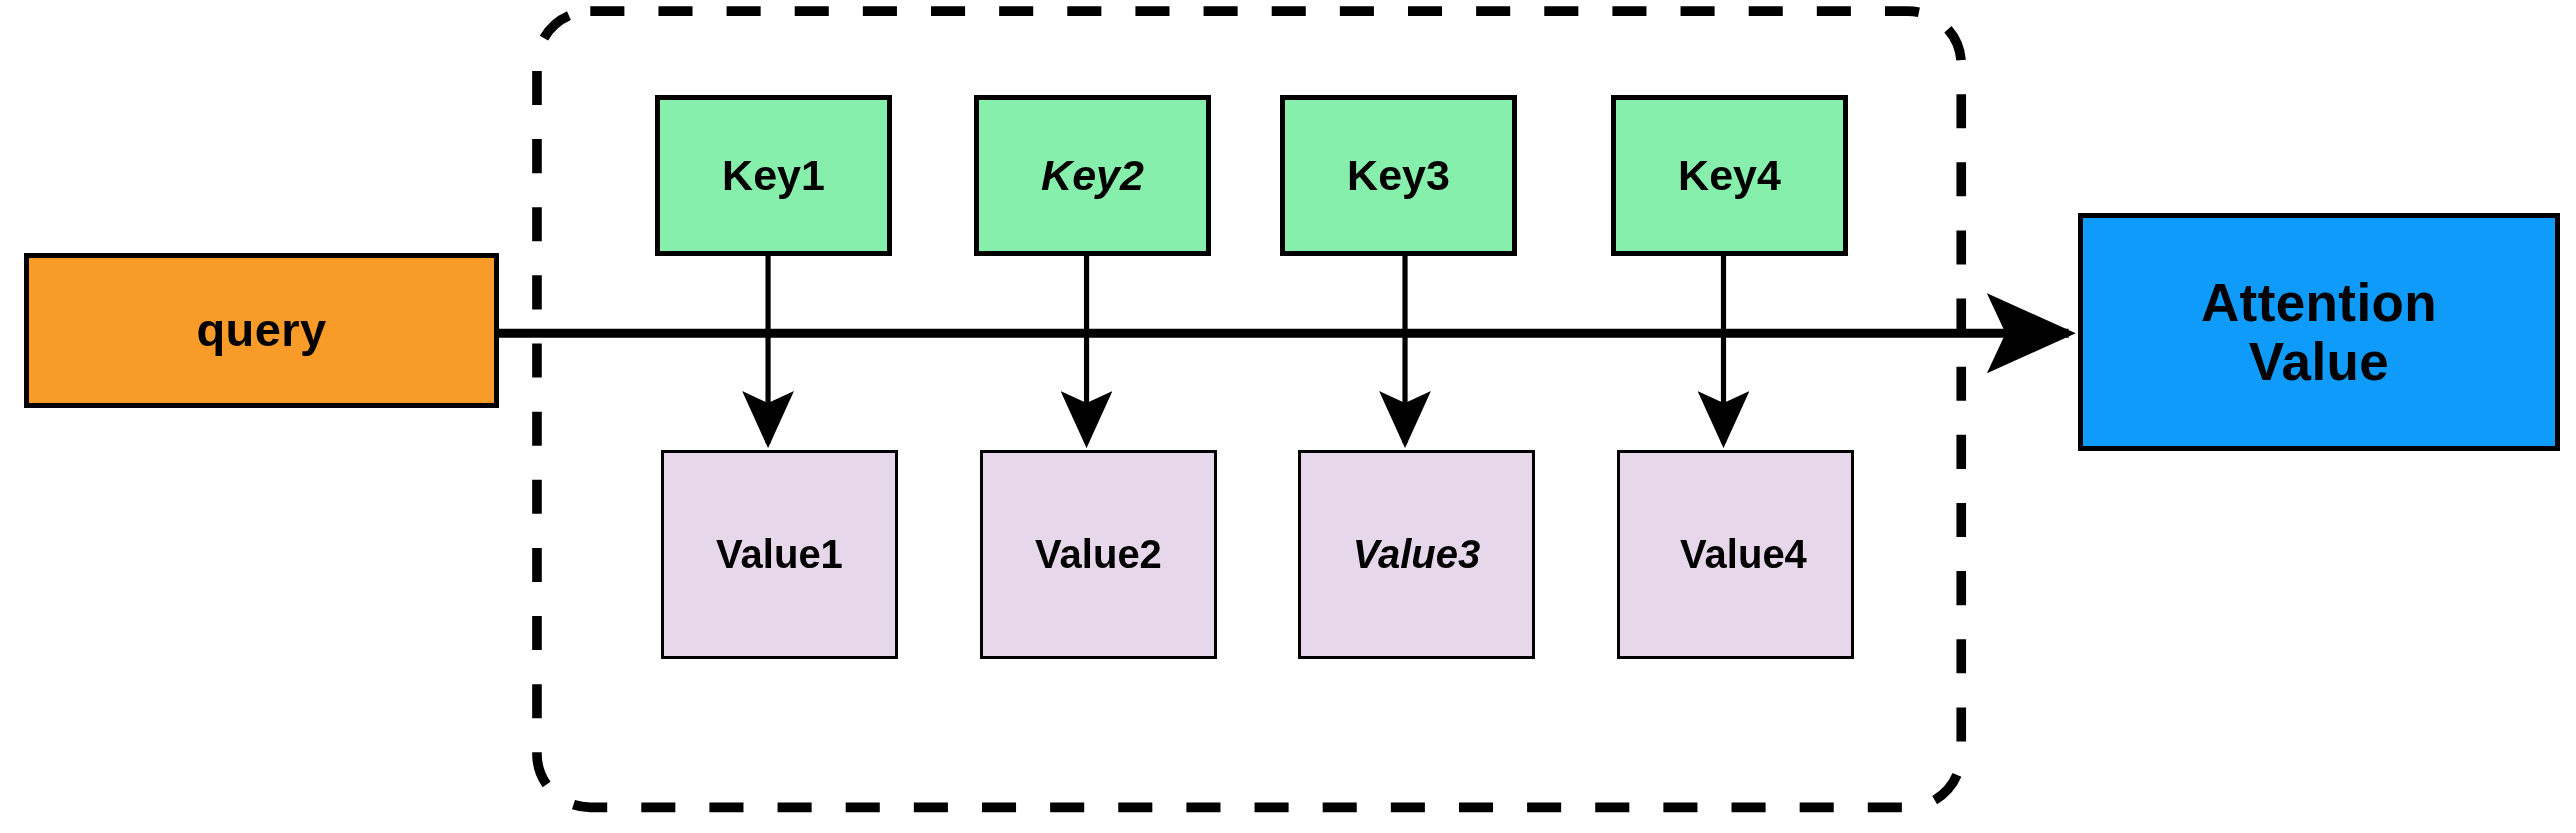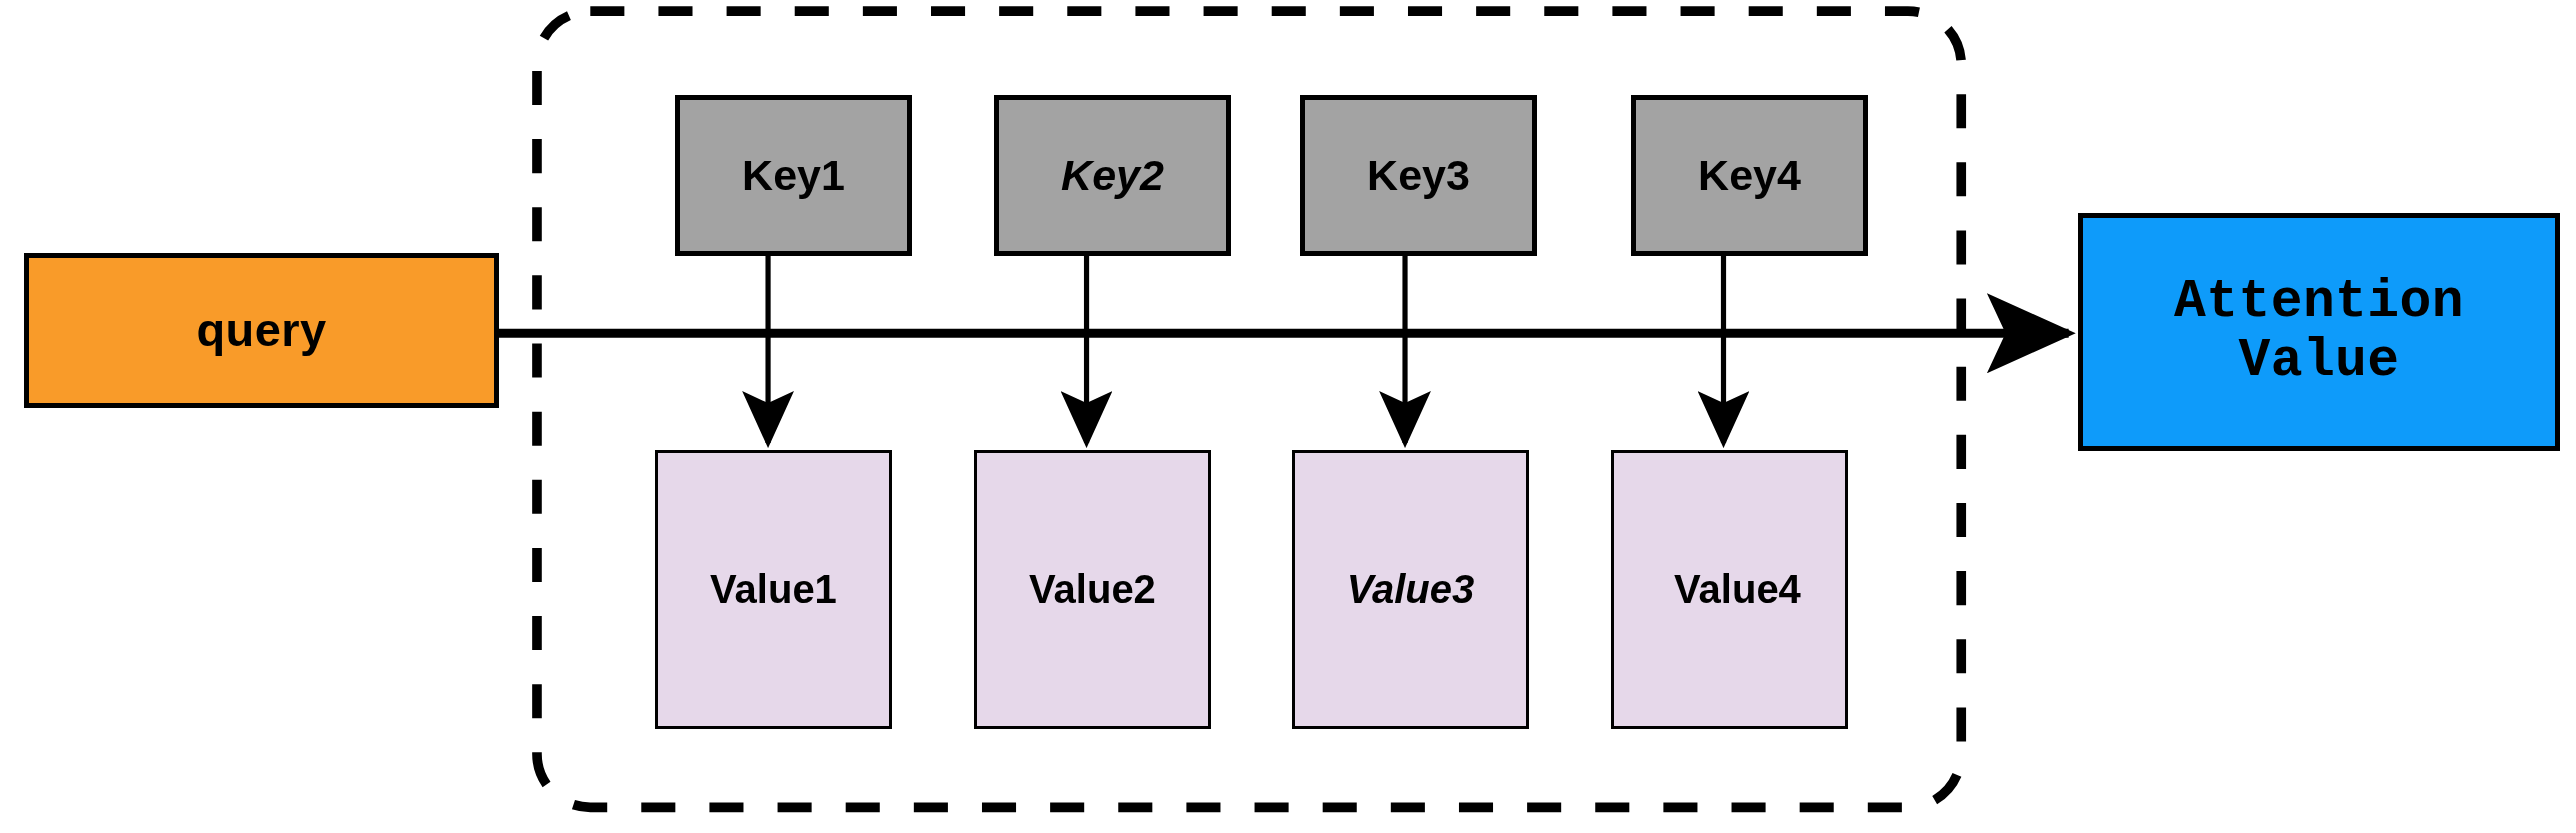--- a/index.html
+++ b/index.html
@@ -49,37 +49,36 @@
     letter-spacing: 0.4px;
   }
   #attention-value-box {
     left: 2078px;
     top: 213px;
     width: 482px;
     height: 238px;
     background: #0E9BFA;
     font-size: 53px;
     letter-spacing: 0.4px;
-    font-family: Liberation Mono, monospace;
   }
   .key-box {
     top: 95px;
     width: 237px;
     height: 161px;
-    background: #a3a3a3;
+    background: #86efac;
     font-size: 43px;
-    margin-left: 20px;
   }
   .value-box {
     top: 450px;
     width: 237px;
-    height: 279px;
+    height: 209px;
     background: #E6D8EA;
     border-width: 3.7px;
     font-size: 40px;
+    margin-left: 6px;
   }
   .kv-label {
     display: block;
     pointer-events: none;
   }
   #av-label-line1, #av-label-line2 {
     display: block;
   }
 </style>
 </head>

